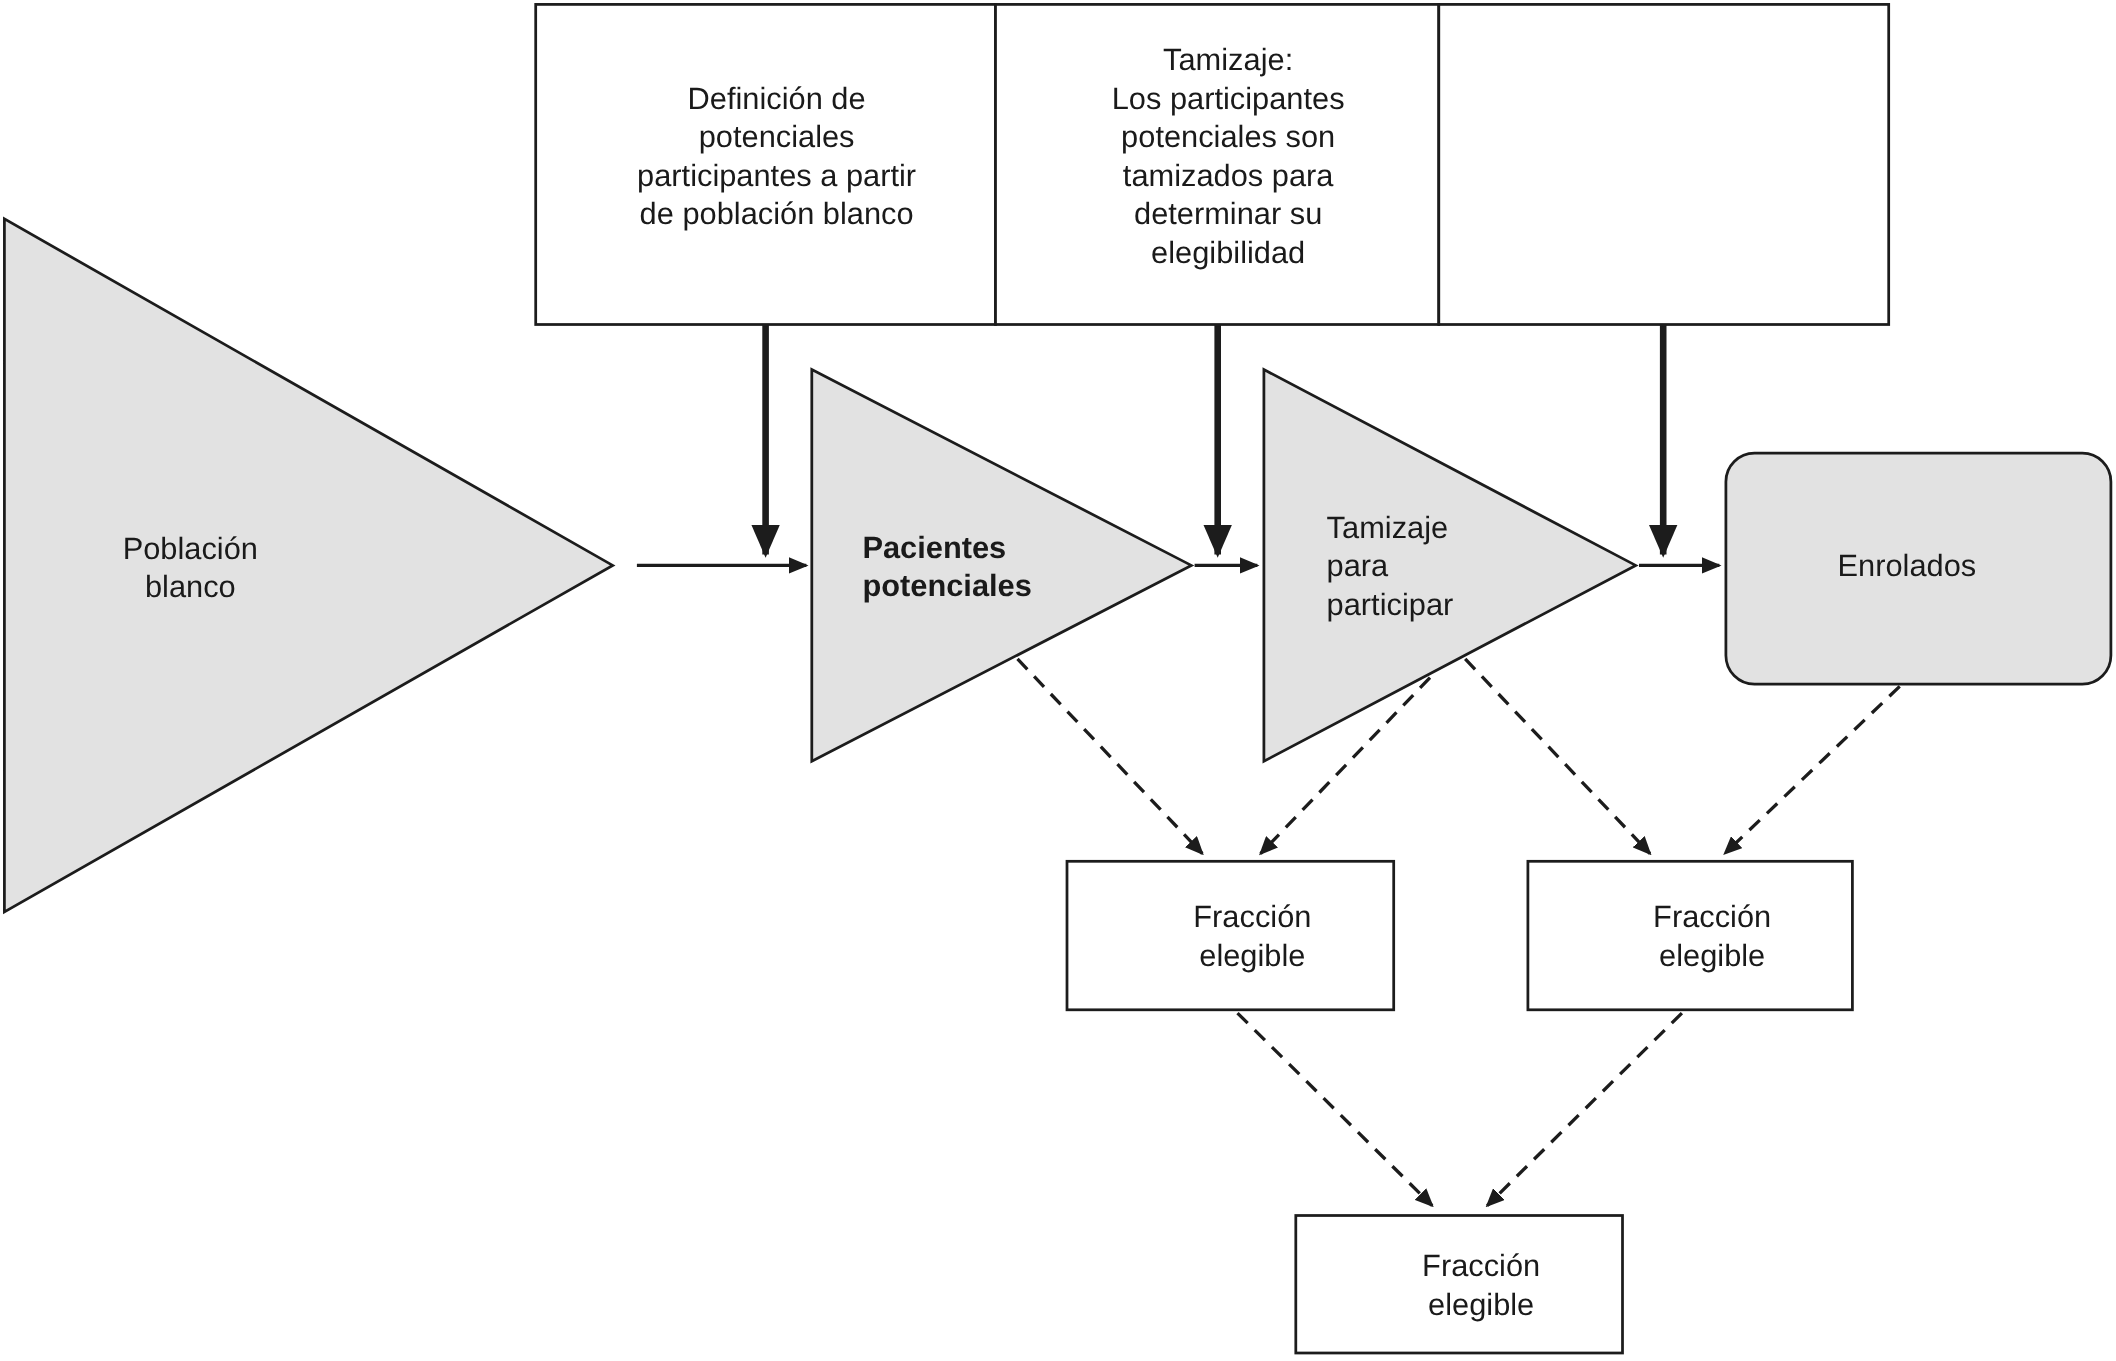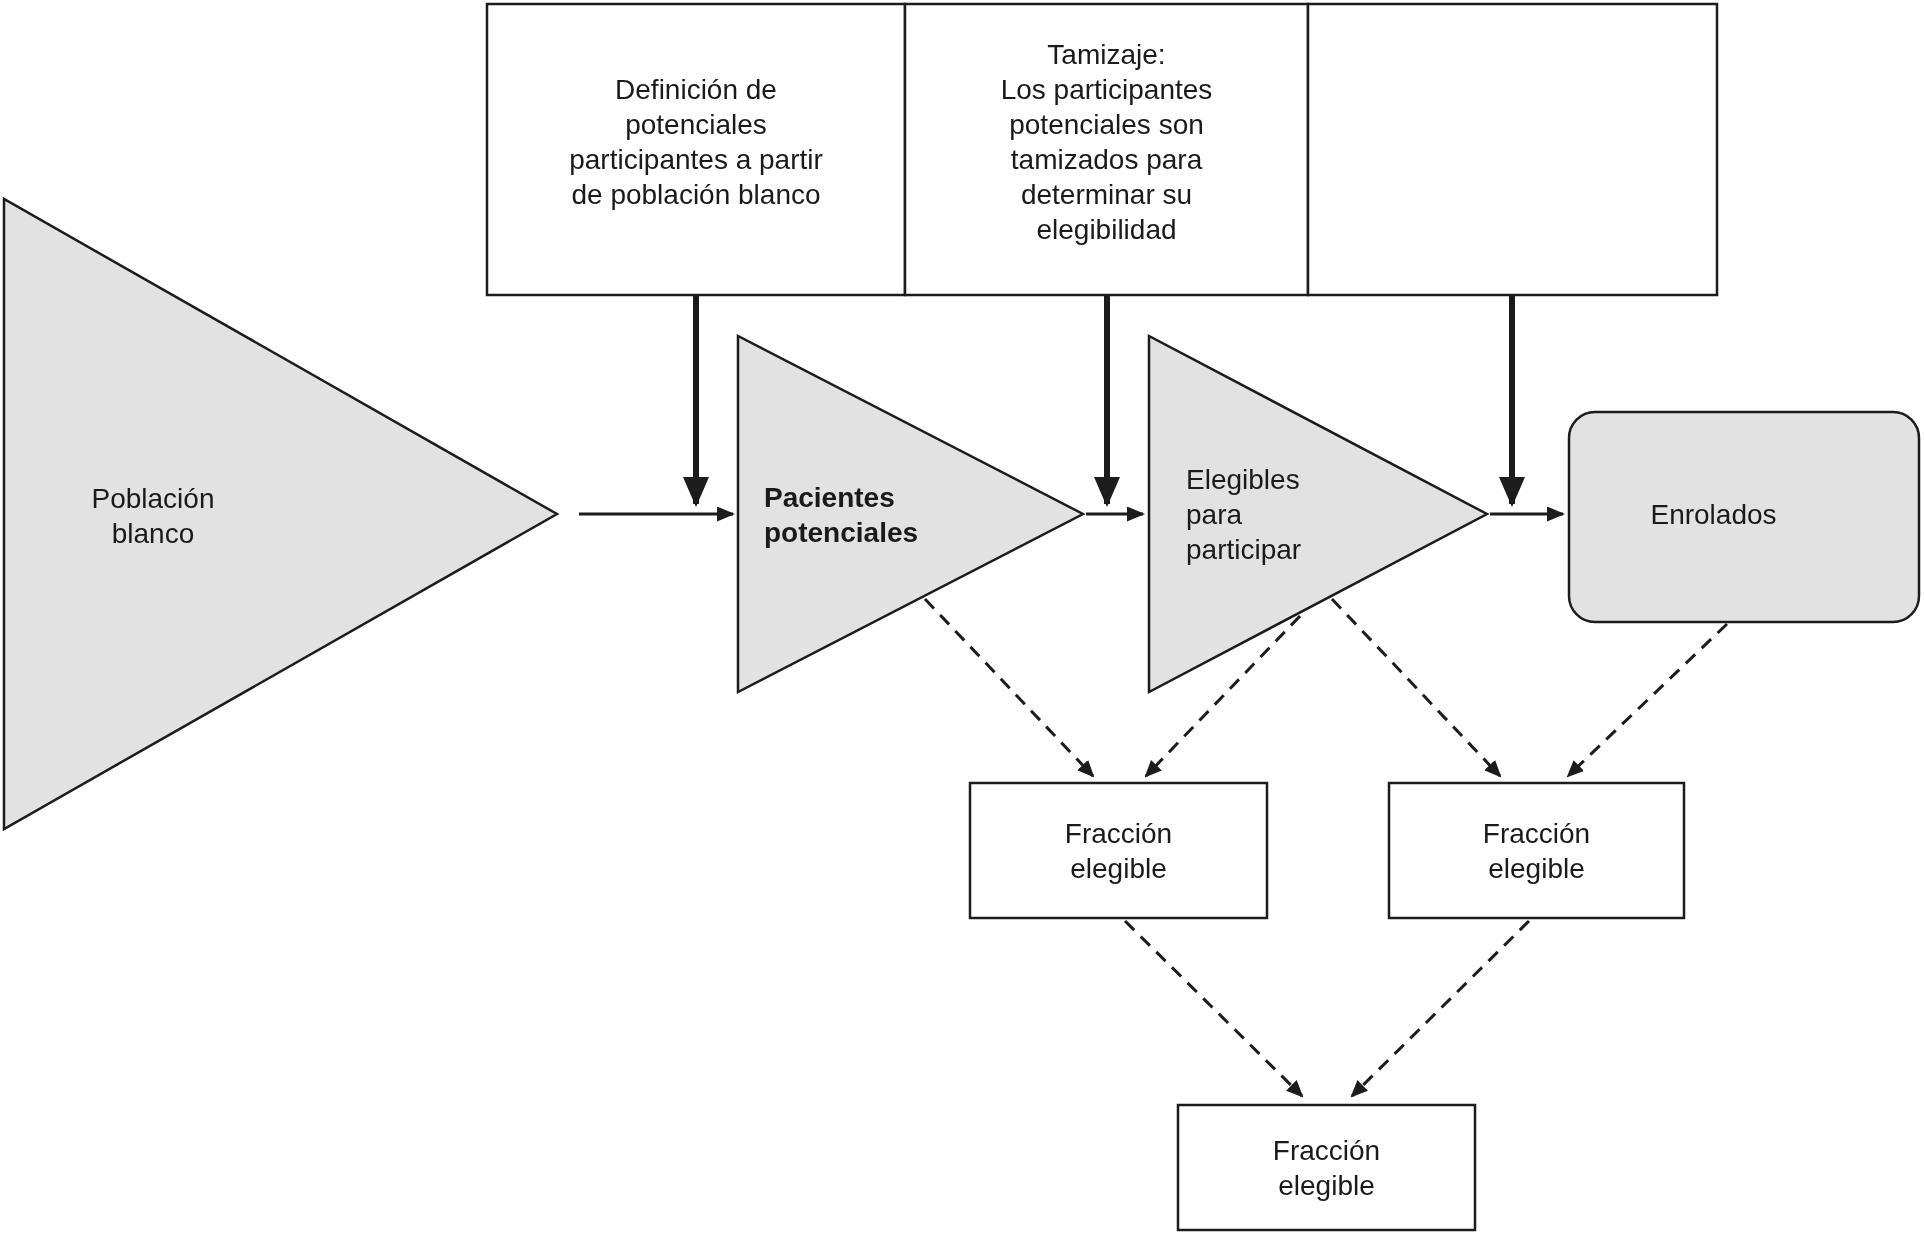--- a/index.html
+++ b/index.html
@@ -23,20 +23,21 @@
     width: 1924px;
     height: 1237px;
   }
   .label {
     position: absolute;
     white-space: pre-line;
     font-size: 28px;
     line-height: 35px;
     color: #1a1a1a;
     pointer-events: none;
+    padding-left: 20px;
   }
   .label.center { text-align: center; }
   .label.left { text-align: left; }
   .label.boxed {
     display: flex;
     align-items: center;
     justify-content: center;
     text-align: center;
   }
   .pad-up { padding-bottom: 16px; box-sizing: border-box; }
@@ -99,21 +100,21 @@
 Los participantes
 potenciales son
 tamizados para
 determinar su
 elegibilidad</div>
 
   <div class="label center" style="left:33px; top:481px; width:240px;">Población
 blanco</div>
   <div class="label left" style="left:764px; top:480px; width:300px;font-weight:bold;">Pacientes
 potenciales</div>
-  <div class="label left" style="left:1186px; top:462px; width:280px;">Elegibles
+  <div class="label left" style="left:1186px; top:462px; width:280px;">Tamizaje
 para
 participar</div>
   <div class="label center" style="left:1569px; top:497px; width:289px;">Enrolados</div>
 
   <div class="label boxed" style="left:970px; top:783px; width:297px; height:135px;">Fracción
 elegible</div>
   <div class="label boxed" style="left:1389px; top:783px; width:295px; height:135px;">Fracción
 elegible</div>
   <div class="label boxed" style="left:1178px; top:1105px; width:297px; height:125px;">Fracción
 elegible</div>

